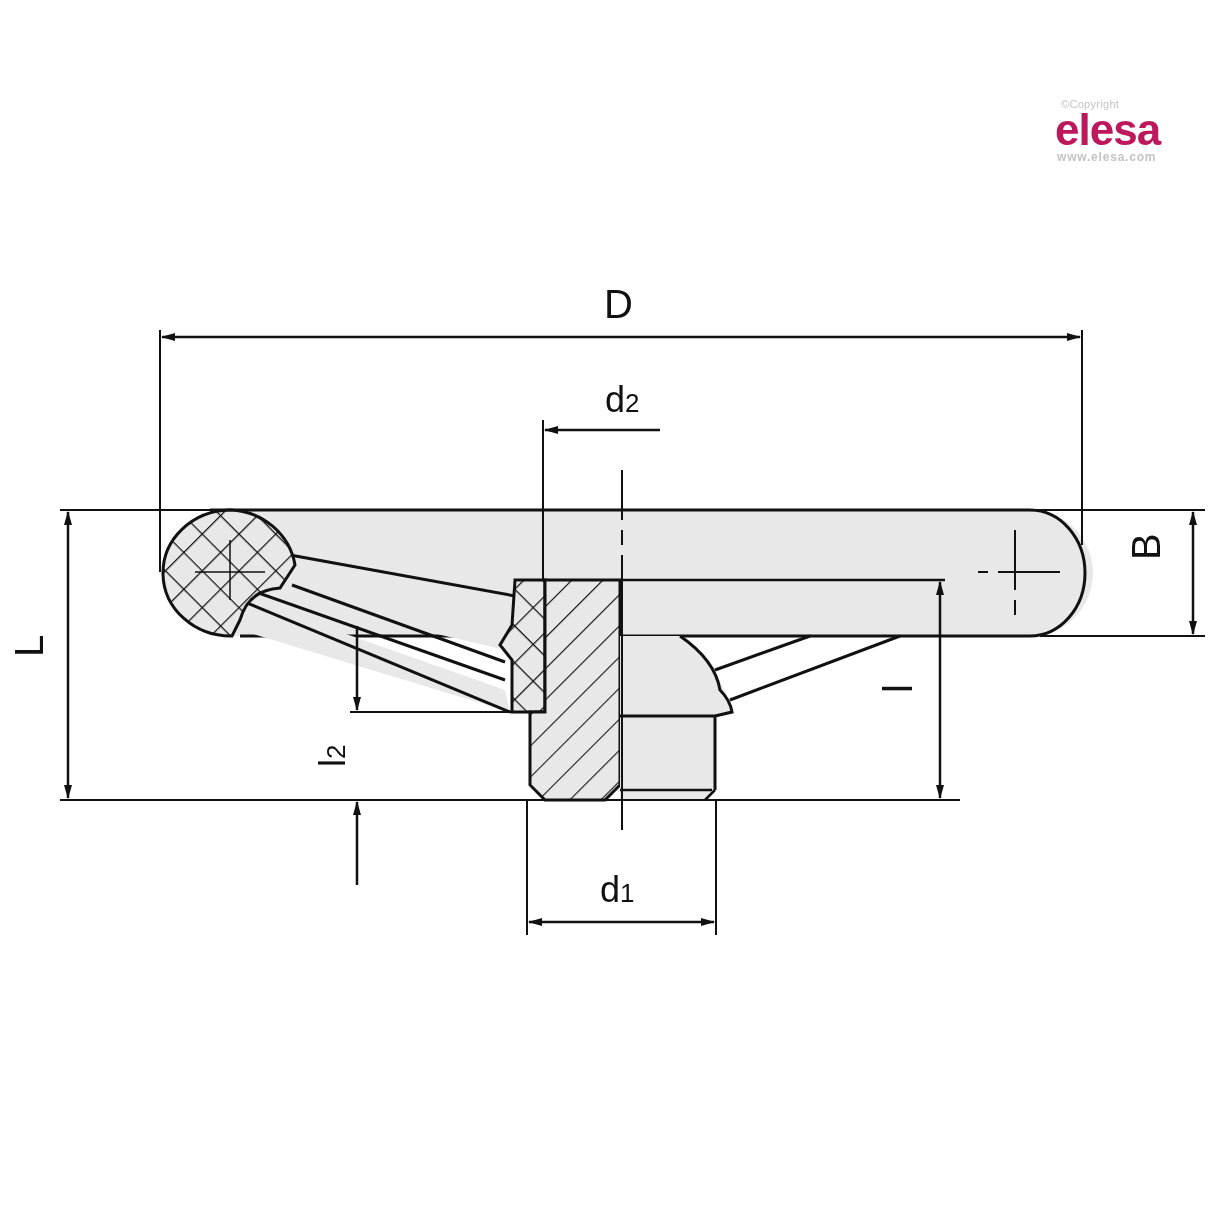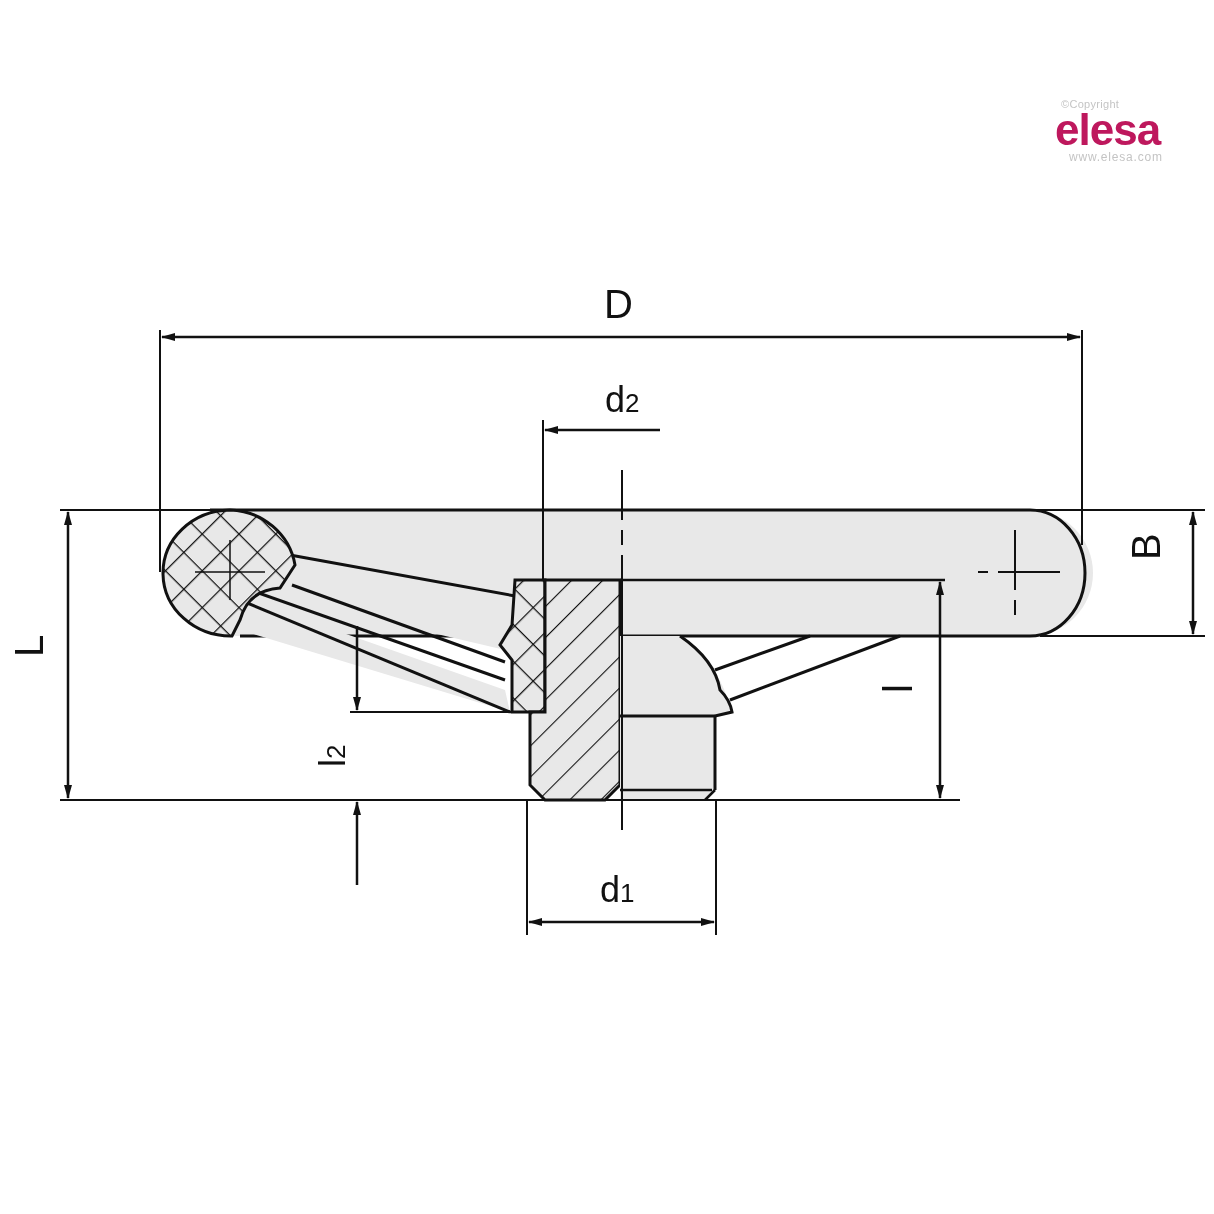--- a/index.html
+++ b/index.html
@@ -1,21 +1,21 @@
 <!DOCTYPE html>
 <html><head>
 <meta charset="utf-8">
 <style>
   html, body { margin:0; padding:0; background:#ffffff; }
   body { width:1214px; height:1214px; position:relative; overflow:hidden; font-family:"Liberation Sans", sans-serif; }
   #drawing { position:absolute; left:0; top:0; width:1214px; height:1214px; }
   .logo { position:absolute; left:1055px; top:98px; width:130px; text-align:left; color:#c4c4c4; }
   .logo .copy { font-size:11px; letter-spacing:0.3px; margin-left:6px; }
   .logo .brand { font-size:44px; font-weight:bold; line-height:40px; letter-spacing:-1px; color:#be185d; }
-  .logo .url { font-size:12px; letter-spacing:0.8px; margin-left:14px; }
+  .logo .url { font-size:12px; letter-spacing:0.8px; margin-left:2px;font-weight:bold; }
   .dim-label { font-family:"Liberation Sans", sans-serif; fill:#111; }
 </style>
 </head>
 <body>
 
 <div class="logo">
   <div class="copy">©Copyright</div>
   <div class="brand">elesa</div>
   <div class="url">www.elesa.com</div>
 </div>

